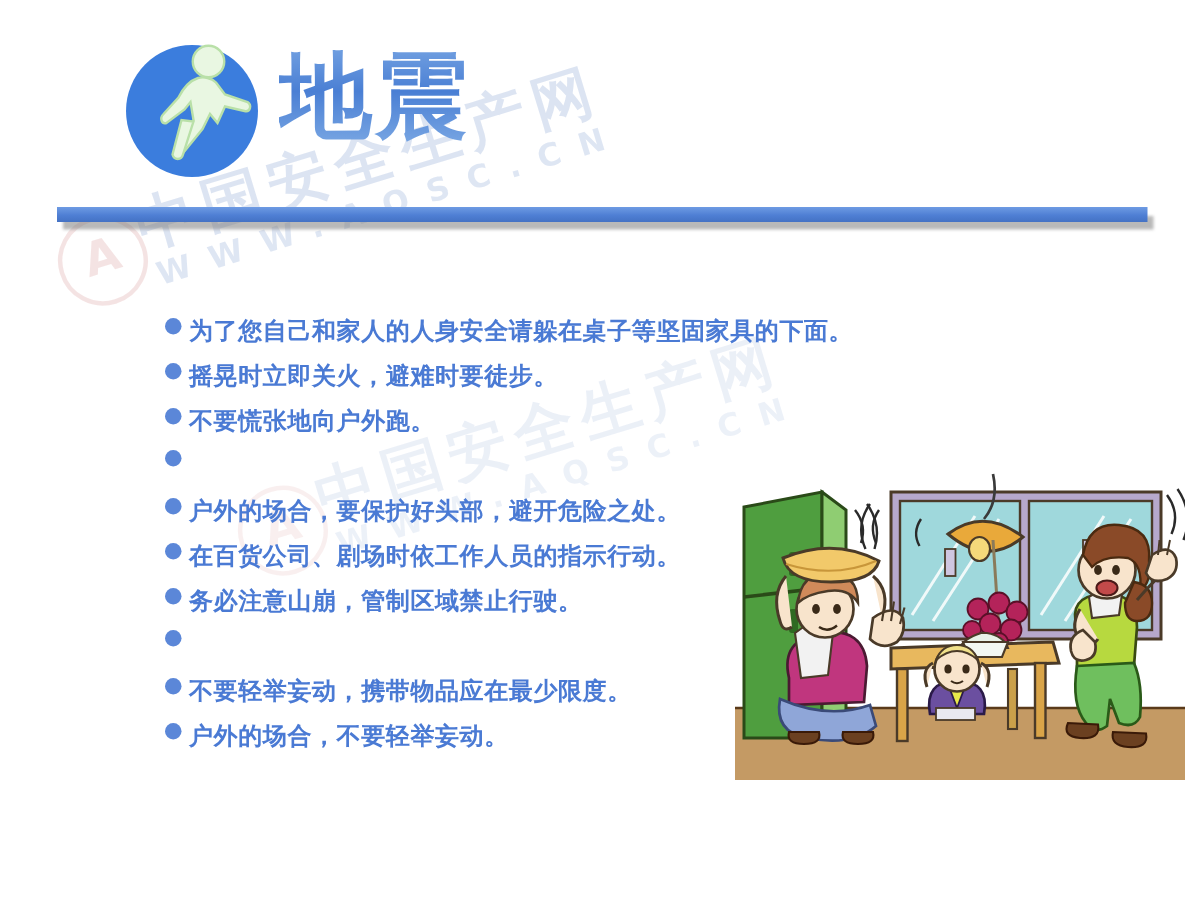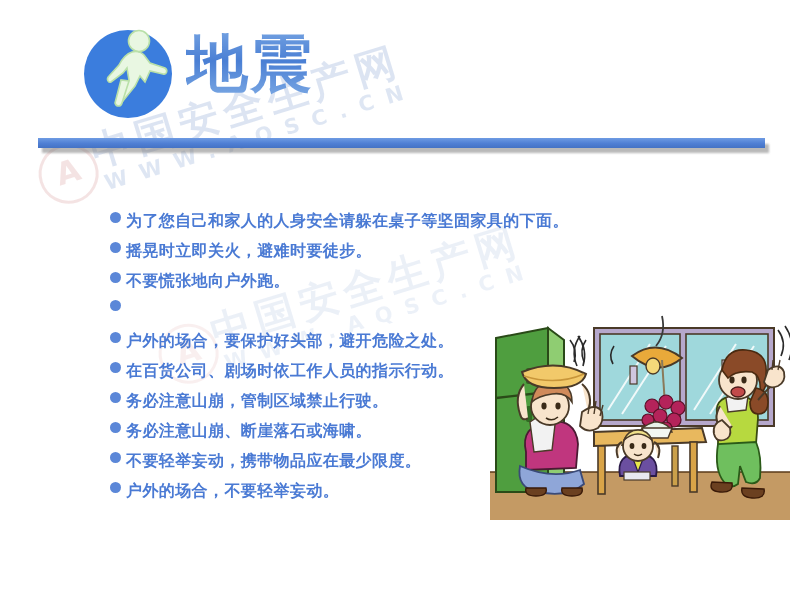--- a/index.html
+++ b/index.html
@@ -247,21 +247,20 @@
     <span class="bullet-text">在百货公司、剧场时依工作人员的指示行动。</span>
   </div>
 
   <div class="bullet-row">
     <span class="bullet-dot"></span>
     <span class="bullet-text">务必注意山崩，管制区域禁止行驶。</span>
   </div>
 
   <div class="bullet-row">
     <span class="bullet-dot"></span>
-    <span class="bullet-text">务必注意山崩、断崖落石或海啸。</span>
   </div>
 
   <div class="bullet-row">
     <span class="bullet-dot"></span>
     <span class="bullet-text">不要轻举妄动，携带物品应在最少限度。</span>
   </div>
 
   <div class="bullet-row">
     <span class="bullet-dot"></span>
     <span class="bullet-text">户外的场合，不要轻举妄动。</span>

